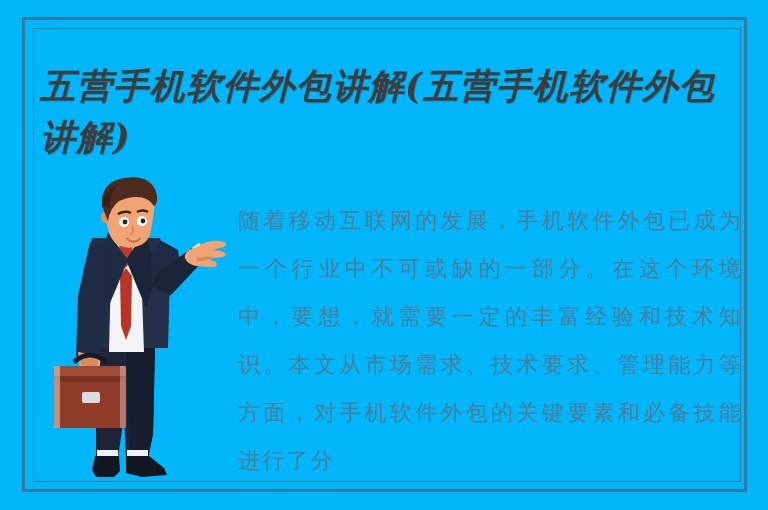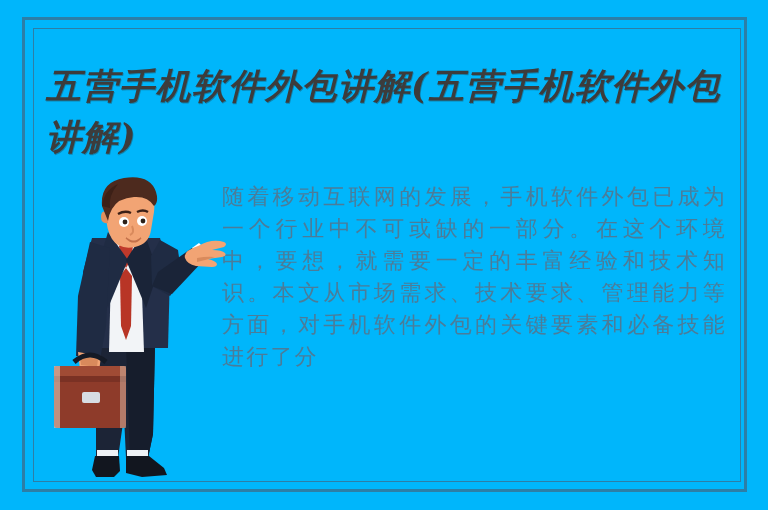--- a/index.html
+++ b/index.html
@@ -40,46 +40,46 @@
     width: 708px;
     height: 454px;
     border: 1.5px solid #2d7ea6;
     box-sizing: border-box;
     pointer-events: none;
   }
 
   
   .title {
     position: absolute;
-    left: 46px;
+    left: 40px;
     top: 60px;
     width: 690px;
     margin: 0;
     font-family: "DejaVu Serif", "Liberation Serif", serif;
     font-size: 35px;
     font-weight: 700;
     font-style: italic;
     line-height: 1.46;
     letter-spacing: 1.5px;
     color: #3c3c3c;
     text-shadow: 0.8px 0.8px 0 rgba(40,40,40,0.35);
     white-space: pre-wrap;
   }
 
   
   .body-copy {
     position: absolute;
     left: 221px;
     top: 180px;
     width: 505px;
-    margin: 1px;
+    margin: 17px;
     font-family: "DejaVu Sans", "Liberation Sans", sans-serif;
     font-size: 22px;
     font-weight: 400;
-    line-height: 32px;
+    line-height: 48px;
     letter-spacing: 2.2px;
     color: #4b7c99;
     text-align: justify;
     text-align-last: left;
     white-space: pre-wrap;
   }
 
   
   .illustration {
     position: absolute;

